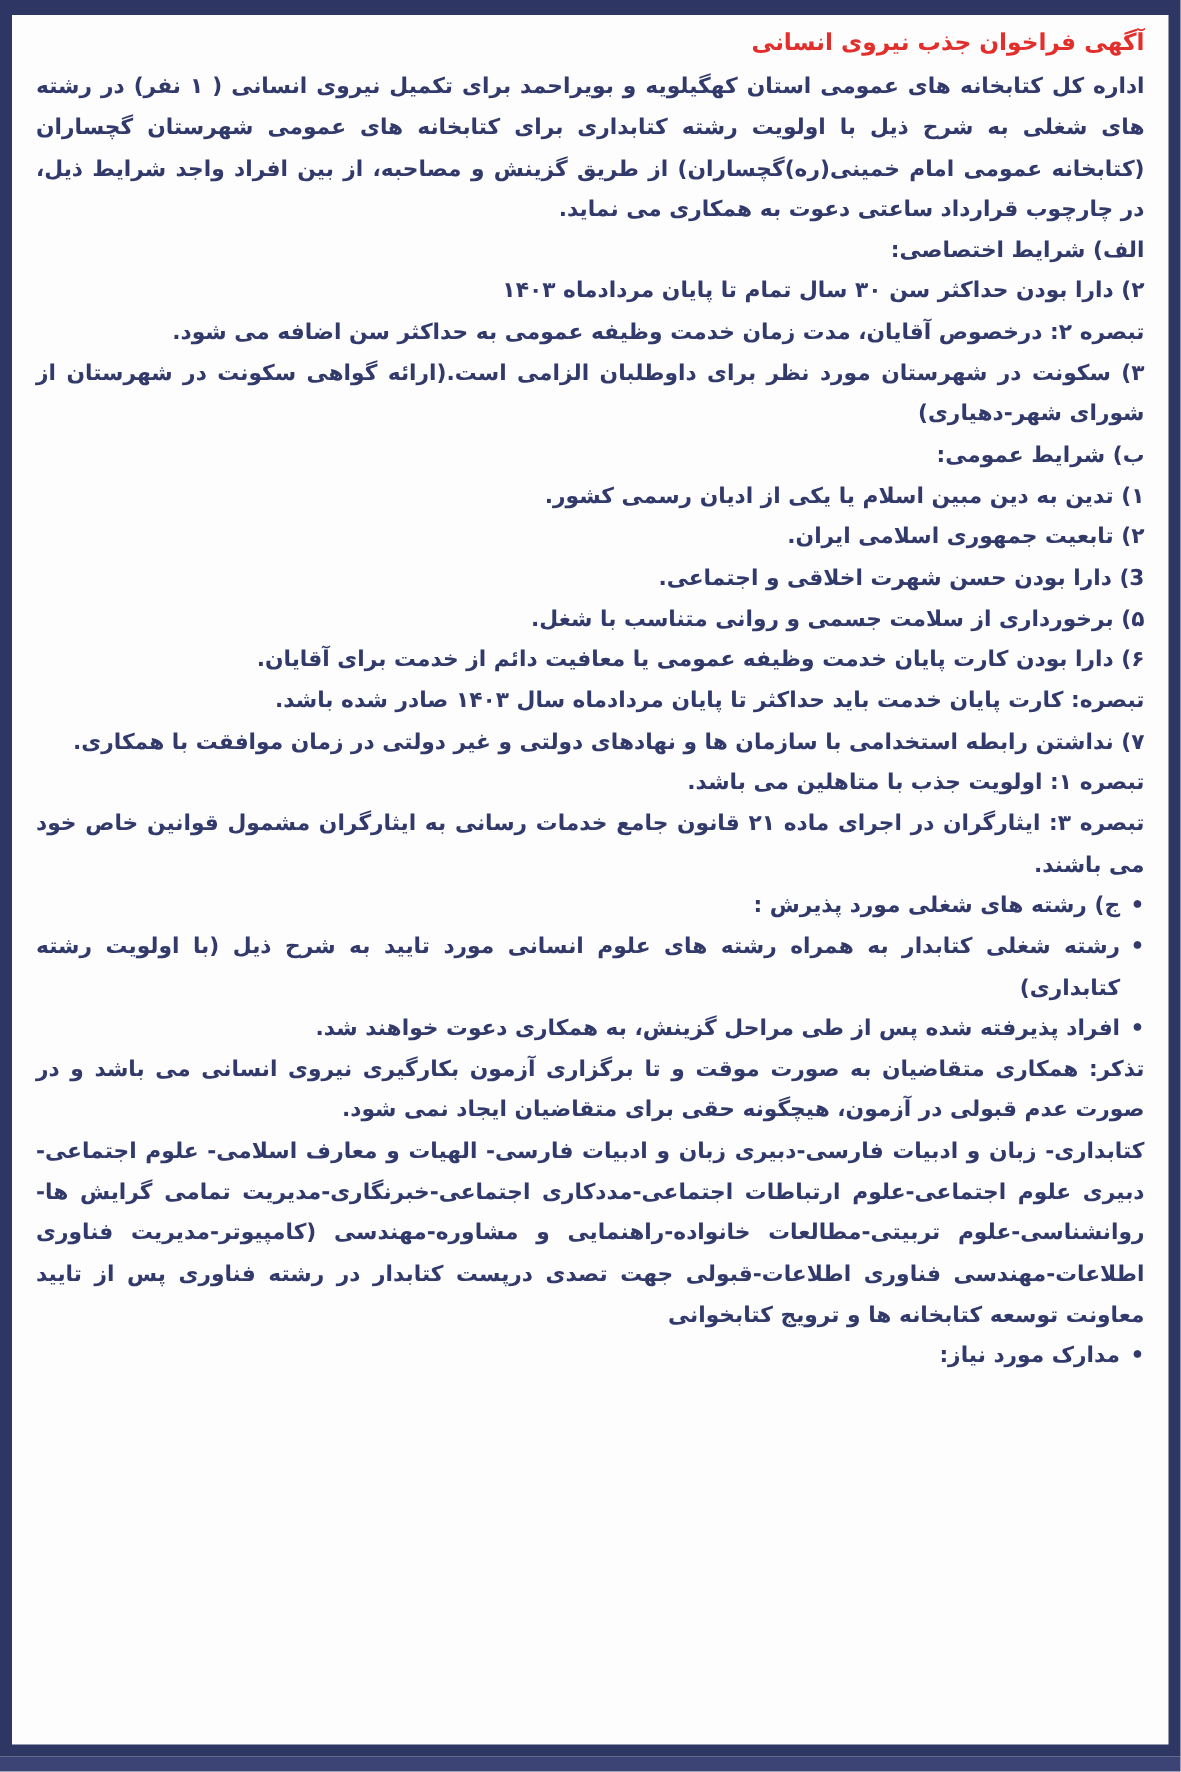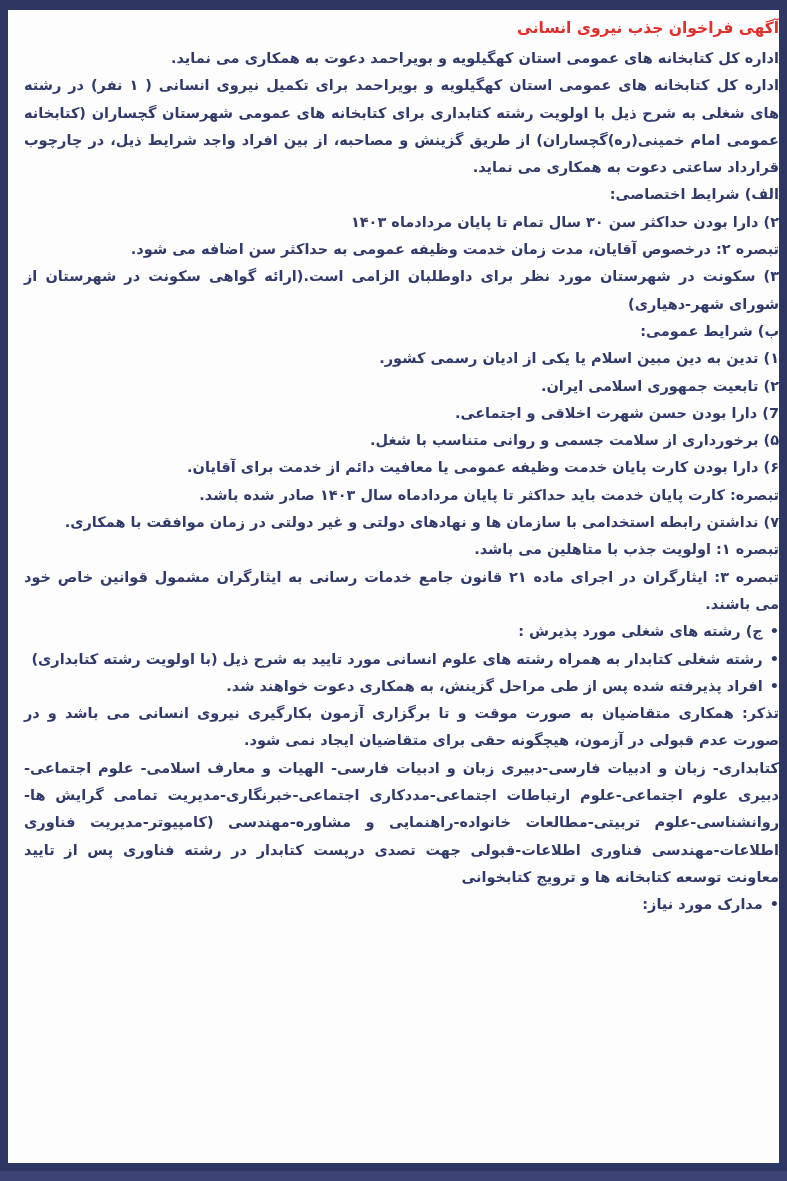--- a/index.html
+++ b/index.html
@@ -10,21 +10,21 @@
     background: #3c4475; 
     font-family: "DejaVu Sans", sans-serif;
   }
   .frame {
     position: absolute;
     top: 0; left: 0; right: 0; bottom: 10px;
     background: #fdfdfe;
     border: 8px solid #2e3663;
     border-top-width: 10px;
     box-sizing: border-box;
-    padding: 3px 0 4px 16px;
+    padding: 3px 16px 4px 16px;
     direction: rtl;
     color: #323a6b;
     font-weight: 700;
     font-size: 14.5px;
     overflow: hidden;
   }
   .title {
     margin: 2px 0 4px 0;
     font-size: 15.5px;
     line-height: 26px;
@@ -50,30 +50,29 @@
     text-align: justify;
     line-height: 27.3px;
   }
 </style>
 </head>
 <body style="background: rgb(60, 68, 117);">
 
 <div class="frame" style="border-color: rgb(46, 54, 99); background: rgb(253, 253, 254); color: rgb(50, 58, 107);">
   <h1 class="title" style="color: rgb(226, 47, 43);">آگهی فراخوان جذب نیروی انسانی</h1>
   <div id="doc-body">
-      <p class="line">اداره کل کتابخانه های عمومی استان کهگیلویه و بویراحمد دعوت به همکاری می نماید.</p>
       <p class="line">اداره کل کتابخانه های عمومی استان کهگیلویه و بویراحمد برای تکمیل نیروی انسانی ( ۱ نفر) در رشته های شغلی به شرح ذیل با اولویت رشته کتابداری برای کتابخانه های عمومی شهرستان گچساران (کتابخانه عمومی امام خمینی(ره)گچساران) از طریق گزینش و مصاحبه، از بین افراد واجد شرایط ذیل، در چارچوب قرارداد ساعتی دعوت به همکاری می نماید.</p>
       <p class="line">الف) شرایط اختصاصی:</p>
       <p class="line">۲) دارا بودن حداکثر سن ۳۰ سال تمام تا پایان مردادماه ۱۴۰۳</p>
       <p class="line">تبصره ۲: درخصوص آقایان، مدت زمان خدمت وظیفه عمومی به حداکثر سن اضافه می شود.</p>
       <p class="line">۳) سکونت در شهرستان مورد نظر برای داوطلبان الزامی است.(ارائه گواهی سکونت در شهرستان از شورای شهر-دهیاری)</p>
       <p class="line">ب) شرایط عمومی:</p>
       <p class="line">۱) تدین به دین مبین اسلام یا یکی از ادیان رسمی کشور.</p>
       <p class="line">۲) تابعیت جمهوری اسلامی ایران.</p>
-      <p class="line">7) دارا بودن حسن شهرت اخلاقی و اجتماعی.</p>
+      <p class="line">3) دارا بودن حسن شهرت اخلاقی و اجتماعی.</p>
       <p class="line">۵) برخورداری از سلامت جسمی و روانی متناسب با شغل.</p>
       <p class="line">۶) دارا بودن کارت پایان خدمت وظیفه عمومی یا معافیت دائم از خدمت برای آقایان.</p>
       <p class="line">تبصره: کارت پایان خدمت باید حداکثر تا پایان مردادماه سال ۱۴۰۳ صادر شده باشد.</p>
       <p class="line">۷) نداشتن رابطه استخدامی  با سازمان ها و نهادهای دولتی و غیر دولتی در زمان موافقت با همکاری.</p>
       <p class="line">تبصره ۱: اولویت جذب با متاهلین می باشد.</p>
       <p class="line">تبصره ۳: ایثارگران در اجرای ماده ۲۱ قانون جامع خدمات رسانی به ایثارگران مشمول قوانین خاص خود می باشند.</p>
       <p class="line bullet-line">
         <span class="dot">•</span>
         <span class="txt">ج) رشته های شغلی مورد پذیرش :</span>
       </p>

